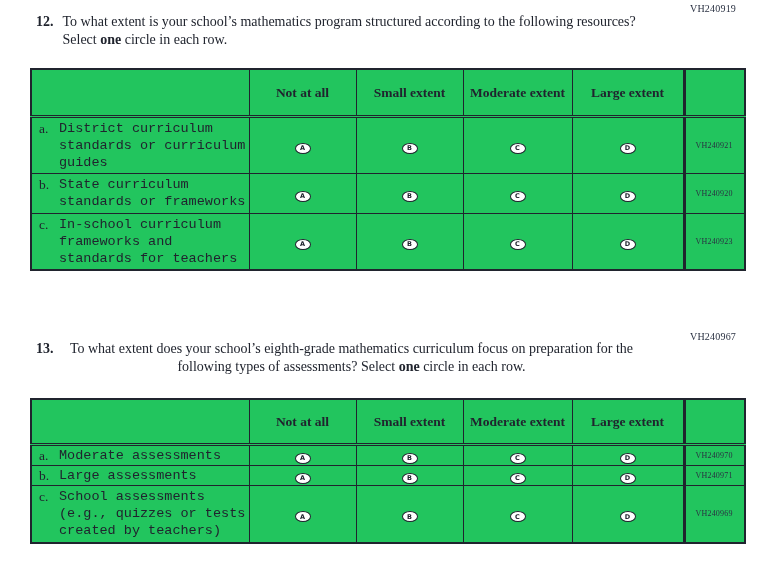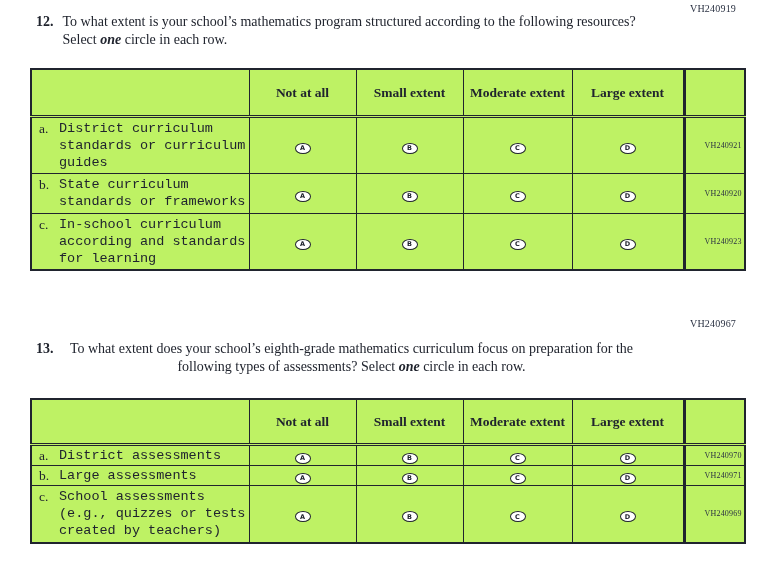--- a/index.html
+++ b/index.html
@@ -12,44 +12,44 @@
     overflow: hidden;
   }
 
   .vh-code {
     position: absolute;
     font-size: 10px;
     letter-spacing: 0.2px;
     color: #2a3142;
   }
   #q12-code { top: 3px;  left: 690px; }
-  #q13-code { top: 318px; left: 690px; }
+  #q13-code { top: 331px; left: 690px; }
 
   .question {
     position: absolute;
     left: 36px;
     display: flex;
     gap: 9px;
     font-size: 14px;
     line-height: 18px;
   }
   #q12-block { top: 13px; }
   #q13-block { top: 340px; text-align: center; }
   .q-num { font-weight: bold; flex: none; font-family: Liberation Serif, serif; }
   .q-text { width: 578px; }
-  .q-bold { font-weight: bold; font-style: italic; }
+  .q-bold { font-weight: bold; }
 
   table.q-table {
     position: absolute;
     left: 30px;
     width: 714px;
     border-collapse: collapse;
     table-layout: fixed;
     border: 2px solid #20242e;
-    background: #bef264;
+    background: #22c55e;
   }
   #q12-table { top: 68px; }
   #q13-table { top: 398px; }
 
   .q-table th, .q-table td { border: 1px solid #20242e; }
   .q-table thead th { border-bottom: 3px double #20242e; }
 
   th.opt-header {
     font-weight: bold;
     font-size: 13.5px;
@@ -82,21 +82,21 @@
     font-size: 6.5px;
     font-weight: bold;
     color: #20242e;
     cursor: pointer;
     background: #fff;
   }
   td.code-cell {
     font-size: 8px;
     color: #2a3142;
     vertical-align: middle;
-    padding-left: 19px;
+    padding-left: 10px;
     letter-spacing: 0.2px;
   }
 
   
   #q12-table thead tr { height: 47px; }
   #q12-table tbody tr:nth-child(1) { height: 57px; }
   #q12-table tbody tr:nth-child(2) { height: 40px; }
   #q12-table tbody tr:nth-child(3) { height: 50px; }
   #q13-table thead tr { height: 45px; }
   #q13-table tbody tr:nth-child(1) { height: 20px; }
@@ -157,21 +157,21 @@
       <td class="circle-cell"><span class="bubble">A</span></td>
       <td class="circle-cell"><span class="bubble">B</span></td>
       <td class="circle-cell"><span class="bubble">C</span></td>
       <td class="circle-cell"><span class="bubble">D</span></td>
       <td class="code-cell code-col">VH240920</td>
     </tr>
     <tr>
       <td class="label-cell">
         <span class="item">
             <span class="item-letter">c.</span>
-            <span class="item-text">In-school curriculum according and standards for learning</span>
+            <span class="item-text">In-school curriculum frameworks and standards for teachers</span>
           </span>
       </td>
       <td class="circle-cell"><span class="bubble">A</span></td>
       <td class="circle-cell"><span class="bubble">B</span></td>
       <td class="circle-cell"><span class="bubble">C</span></td>
       <td class="circle-cell"><span class="bubble">D</span></td>
       <td class="code-cell code-col">VH240923</td>
     </tr>
   </tbody>
 </table>
@@ -200,21 +200,21 @@
       <th class="opt-header">Moderate extent</th>
       <th class="opt-header">Large extent</th>
       <th class="code-col"></th>
     </tr>
   </thead>
   <tbody>
     <tr>
       <td class="label-cell">
         <span class="item">
             <span class="item-letter">a.</span>
-            <span class="item-text">District assessments</span>
+            <span class="item-text">Moderate assessments</span>
           </span>
       </td>
       <td class="circle-cell"><span class="bubble">A</span></td>
       <td class="circle-cell"><span class="bubble">B</span></td>
       <td class="circle-cell"><span class="bubble">C</span></td>
       <td class="circle-cell"><span class="bubble">D</span></td>
       <td class="code-cell code-col">VH240970</td>
     </tr>
     <tr>
       <td class="label-cell">

